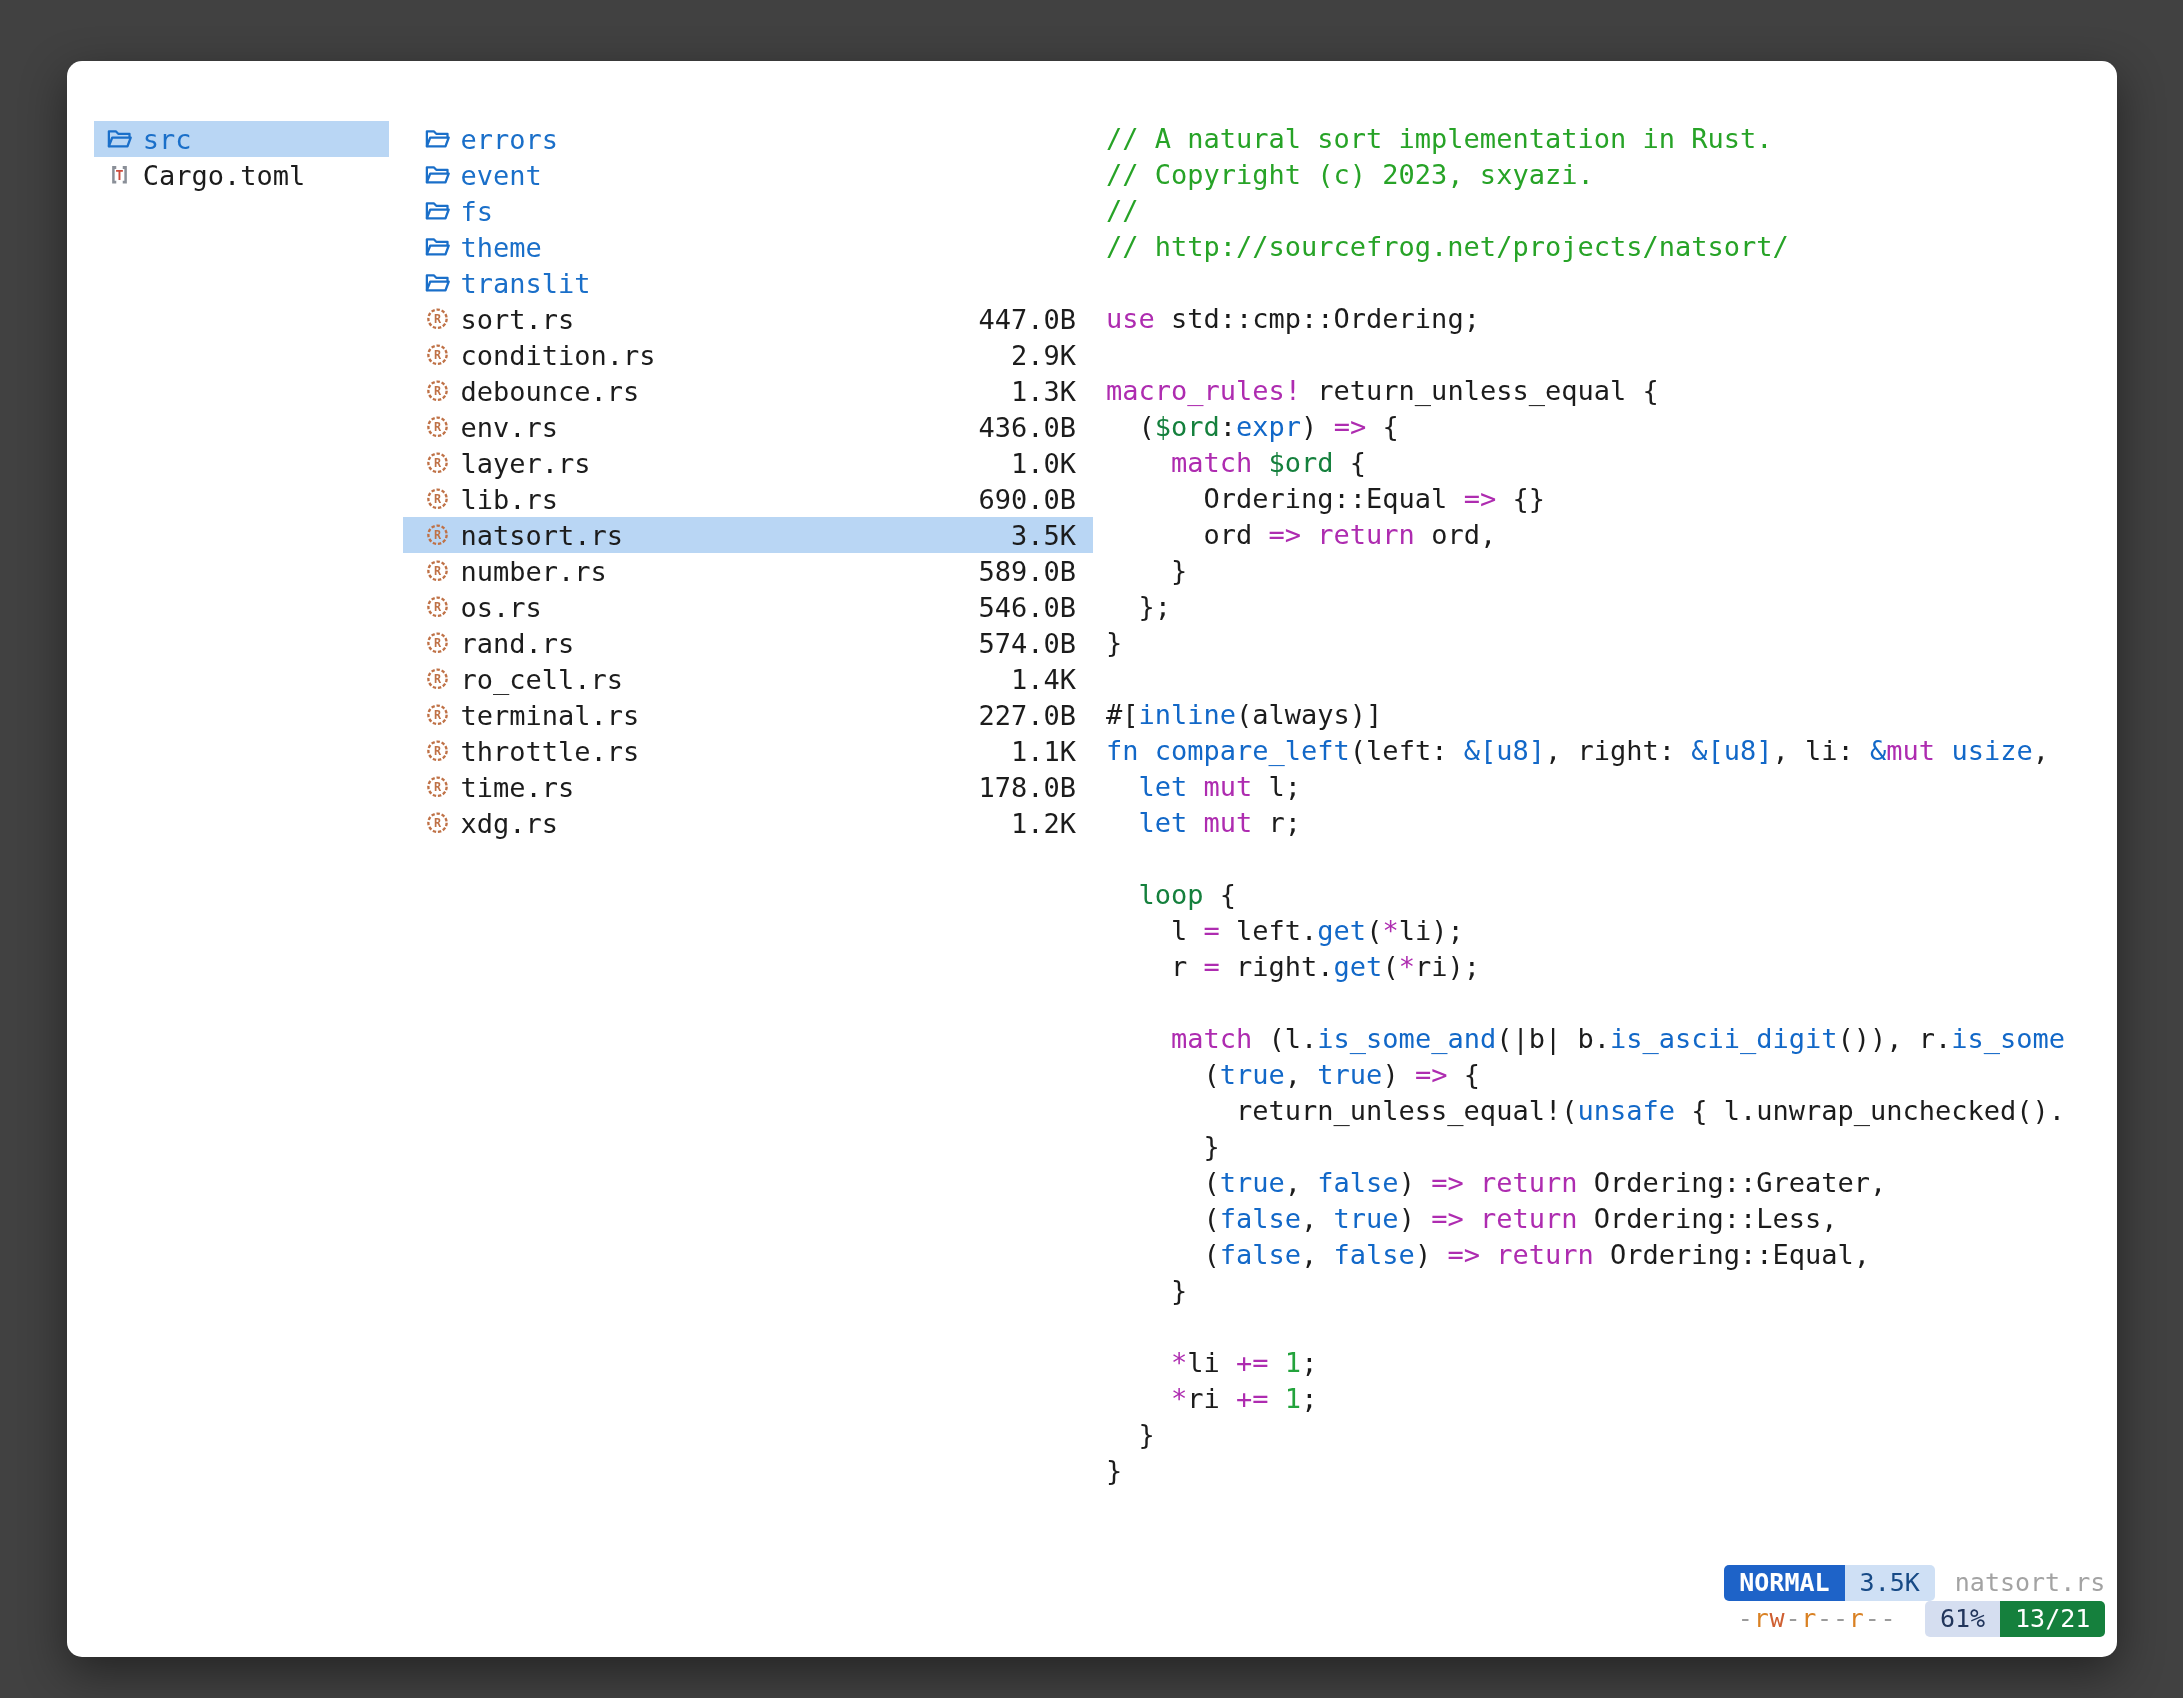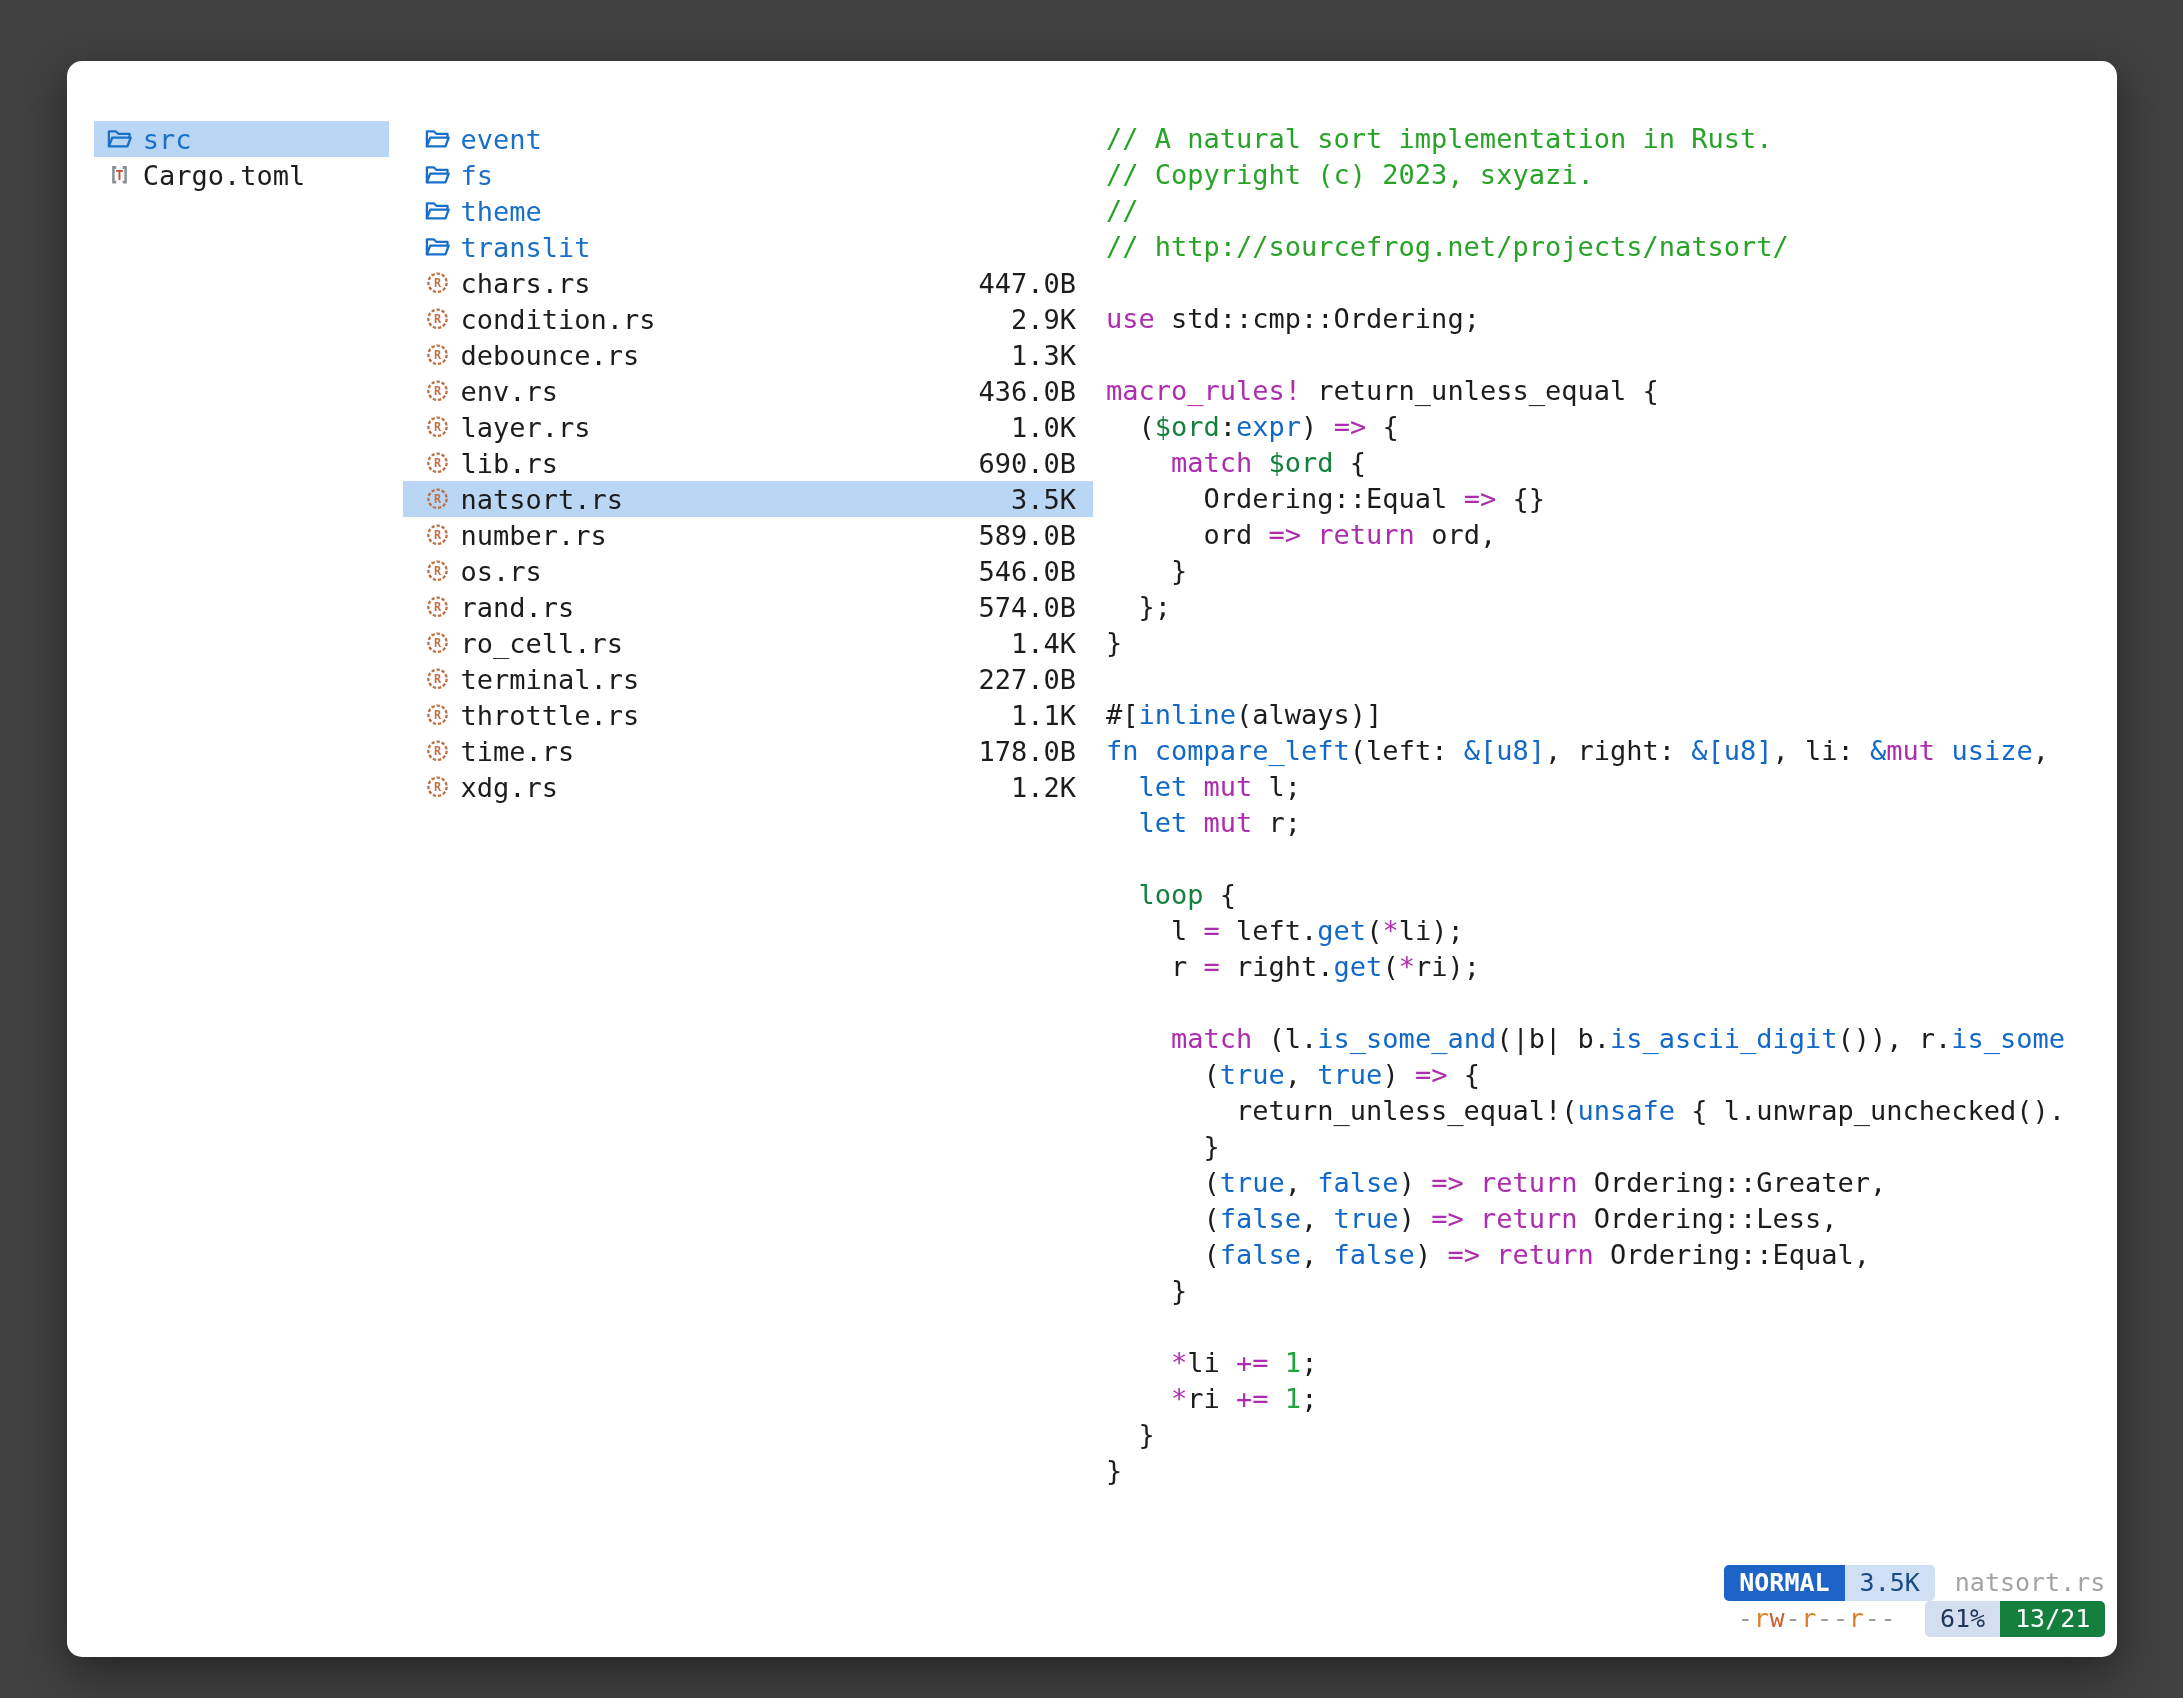--- a/index.html
+++ b/index.html
@@ -76,37 +76,41 @@
         <div class="row file"><span class="icon"><svg viewBox="0 0 16 16" style="font-size:32px">
               <path d="M3 2h2.8v2H4.7v8h1.1v2H3zM13 2h-2.8v2h1.1v8h-1.1v2H13z" fill="#8a8f98"></path>
               <text x="8" y="11.4" text-anchor="middle" font-size="9" font-weight="bold" fill="#cb4b3c" font-family="DejaVu Sans Mono,monospace">T</text>
             </svg></span><span class="fname">Cargo.toml</span></div>
       </div>
 
     <div class="pane current-pane" id="current-pane">
         <div class="row dir"><span class="icon"><svg viewBox="0 0 20 17">
               <path d="M1.5 14.5V2.5H7l2 2h9v3" fill="none" stroke="currentColor" stroke-width="1.8" stroke-linejoin="round" stroke-linecap="round"></path>
               <path d="M1.5 14.5L4.2 7.5H19l-2.6 7z" fill="none" stroke="currentColor" stroke-width="1.8" stroke-linejoin="round"></path>
+            </svg></span><span class="fname">errors</span><span class="fsize"></span></div>
+        <div class="row dir"><span class="icon"><svg viewBox="0 0 20 17">
+              <path d="M1.5 14.5V2.5H7l2 2h9v3" fill="none" stroke="currentColor" stroke-width="1.8" stroke-linejoin="round" stroke-linecap="round"></path>
+              <path d="M1.5 14.5L4.2 7.5H19l-2.6 7z" fill="none" stroke="currentColor" stroke-width="1.8" stroke-linejoin="round"></path>
             </svg></span><span class="fname">event</span><span class="fsize"></span></div>
         <div class="row dir"><span class="icon"><svg viewBox="0 0 20 17">
               <path d="M1.5 14.5V2.5H7l2 2h9v3" fill="none" stroke="currentColor" stroke-width="1.8" stroke-linejoin="round" stroke-linecap="round"></path>
               <path d="M1.5 14.5L4.2 7.5H19l-2.6 7z" fill="none" stroke="currentColor" stroke-width="1.8" stroke-linejoin="round"></path>
             </svg></span><span class="fname">fs</span><span class="fsize"></span></div>
         <div class="row dir"><span class="icon"><svg viewBox="0 0 20 17">
               <path d="M1.5 14.5V2.5H7l2 2h9v3" fill="none" stroke="currentColor" stroke-width="1.8" stroke-linejoin="round" stroke-linecap="round"></path>
               <path d="M1.5 14.5L4.2 7.5H19l-2.6 7z" fill="none" stroke="currentColor" stroke-width="1.8" stroke-linejoin="round"></path>
             </svg></span><span class="fname">theme</span><span class="fsize"></span></div>
         <div class="row dir"><span class="icon"><svg viewBox="0 0 20 17">
               <path d="M1.5 14.5V2.5H7l2 2h9v3" fill="none" stroke="currentColor" stroke-width="1.8" stroke-linejoin="round" stroke-linecap="round"></path>
               <path d="M1.5 14.5L4.2 7.5H19l-2.6 7z" fill="none" stroke="currentColor" stroke-width="1.8" stroke-linejoin="round"></path>
             </svg></span><span class="fname">translit</span><span class="fsize"></span></div>
         <div class="row file"><span class="icon"><svg viewBox="0 0 18 18" style="font-size:32px">
               <circle cx="9" cy="9" r="7" fill="none" stroke="currentColor" stroke-width="1.8" stroke-dasharray="2.6 1.4"></circle>
               <text x="9" y="12.4" text-anchor="middle" font-size="9" font-weight="bold" fill="currentColor" font-family="DejaVu Sans Mono,monospace">R</text>
-            </svg></span><span class="fname">chars.rs</span><span class="fsize">447.0B</span></div>
+            </svg></span><span class="fname">sort.rs</span><span class="fsize">447.0B</span></div>
         <div class="row file"><span class="icon"><svg viewBox="0 0 18 18" style="font-size:32px">
               <circle cx="9" cy="9" r="7" fill="none" stroke="currentColor" stroke-width="1.8" stroke-dasharray="2.6 1.4"></circle>
               <text x="9" y="12.4" text-anchor="middle" font-size="9" font-weight="bold" fill="currentColor" font-family="DejaVu Sans Mono,monospace">R</text>
             </svg></span><span class="fname">condition.rs</span><span class="fsize">2.9K</span></div>
         <div class="row file"><span class="icon"><svg viewBox="0 0 18 18" style="font-size:32px">
               <circle cx="9" cy="9" r="7" fill="none" stroke="currentColor" stroke-width="1.8" stroke-dasharray="2.6 1.4"></circle>
               <text x="9" y="12.4" text-anchor="middle" font-size="9" font-weight="bold" fill="currentColor" font-family="DejaVu Sans Mono,monospace">R</text>
             </svg></span><span class="fname">debounce.rs</span><span class="fsize">1.3K</span></div>
         <div class="row file"><span class="icon"><svg viewBox="0 0 18 18" style="font-size:32px">
               <circle cx="9" cy="9" r="7" fill="none" stroke="currentColor" stroke-width="1.8" stroke-dasharray="2.6 1.4"></circle>

